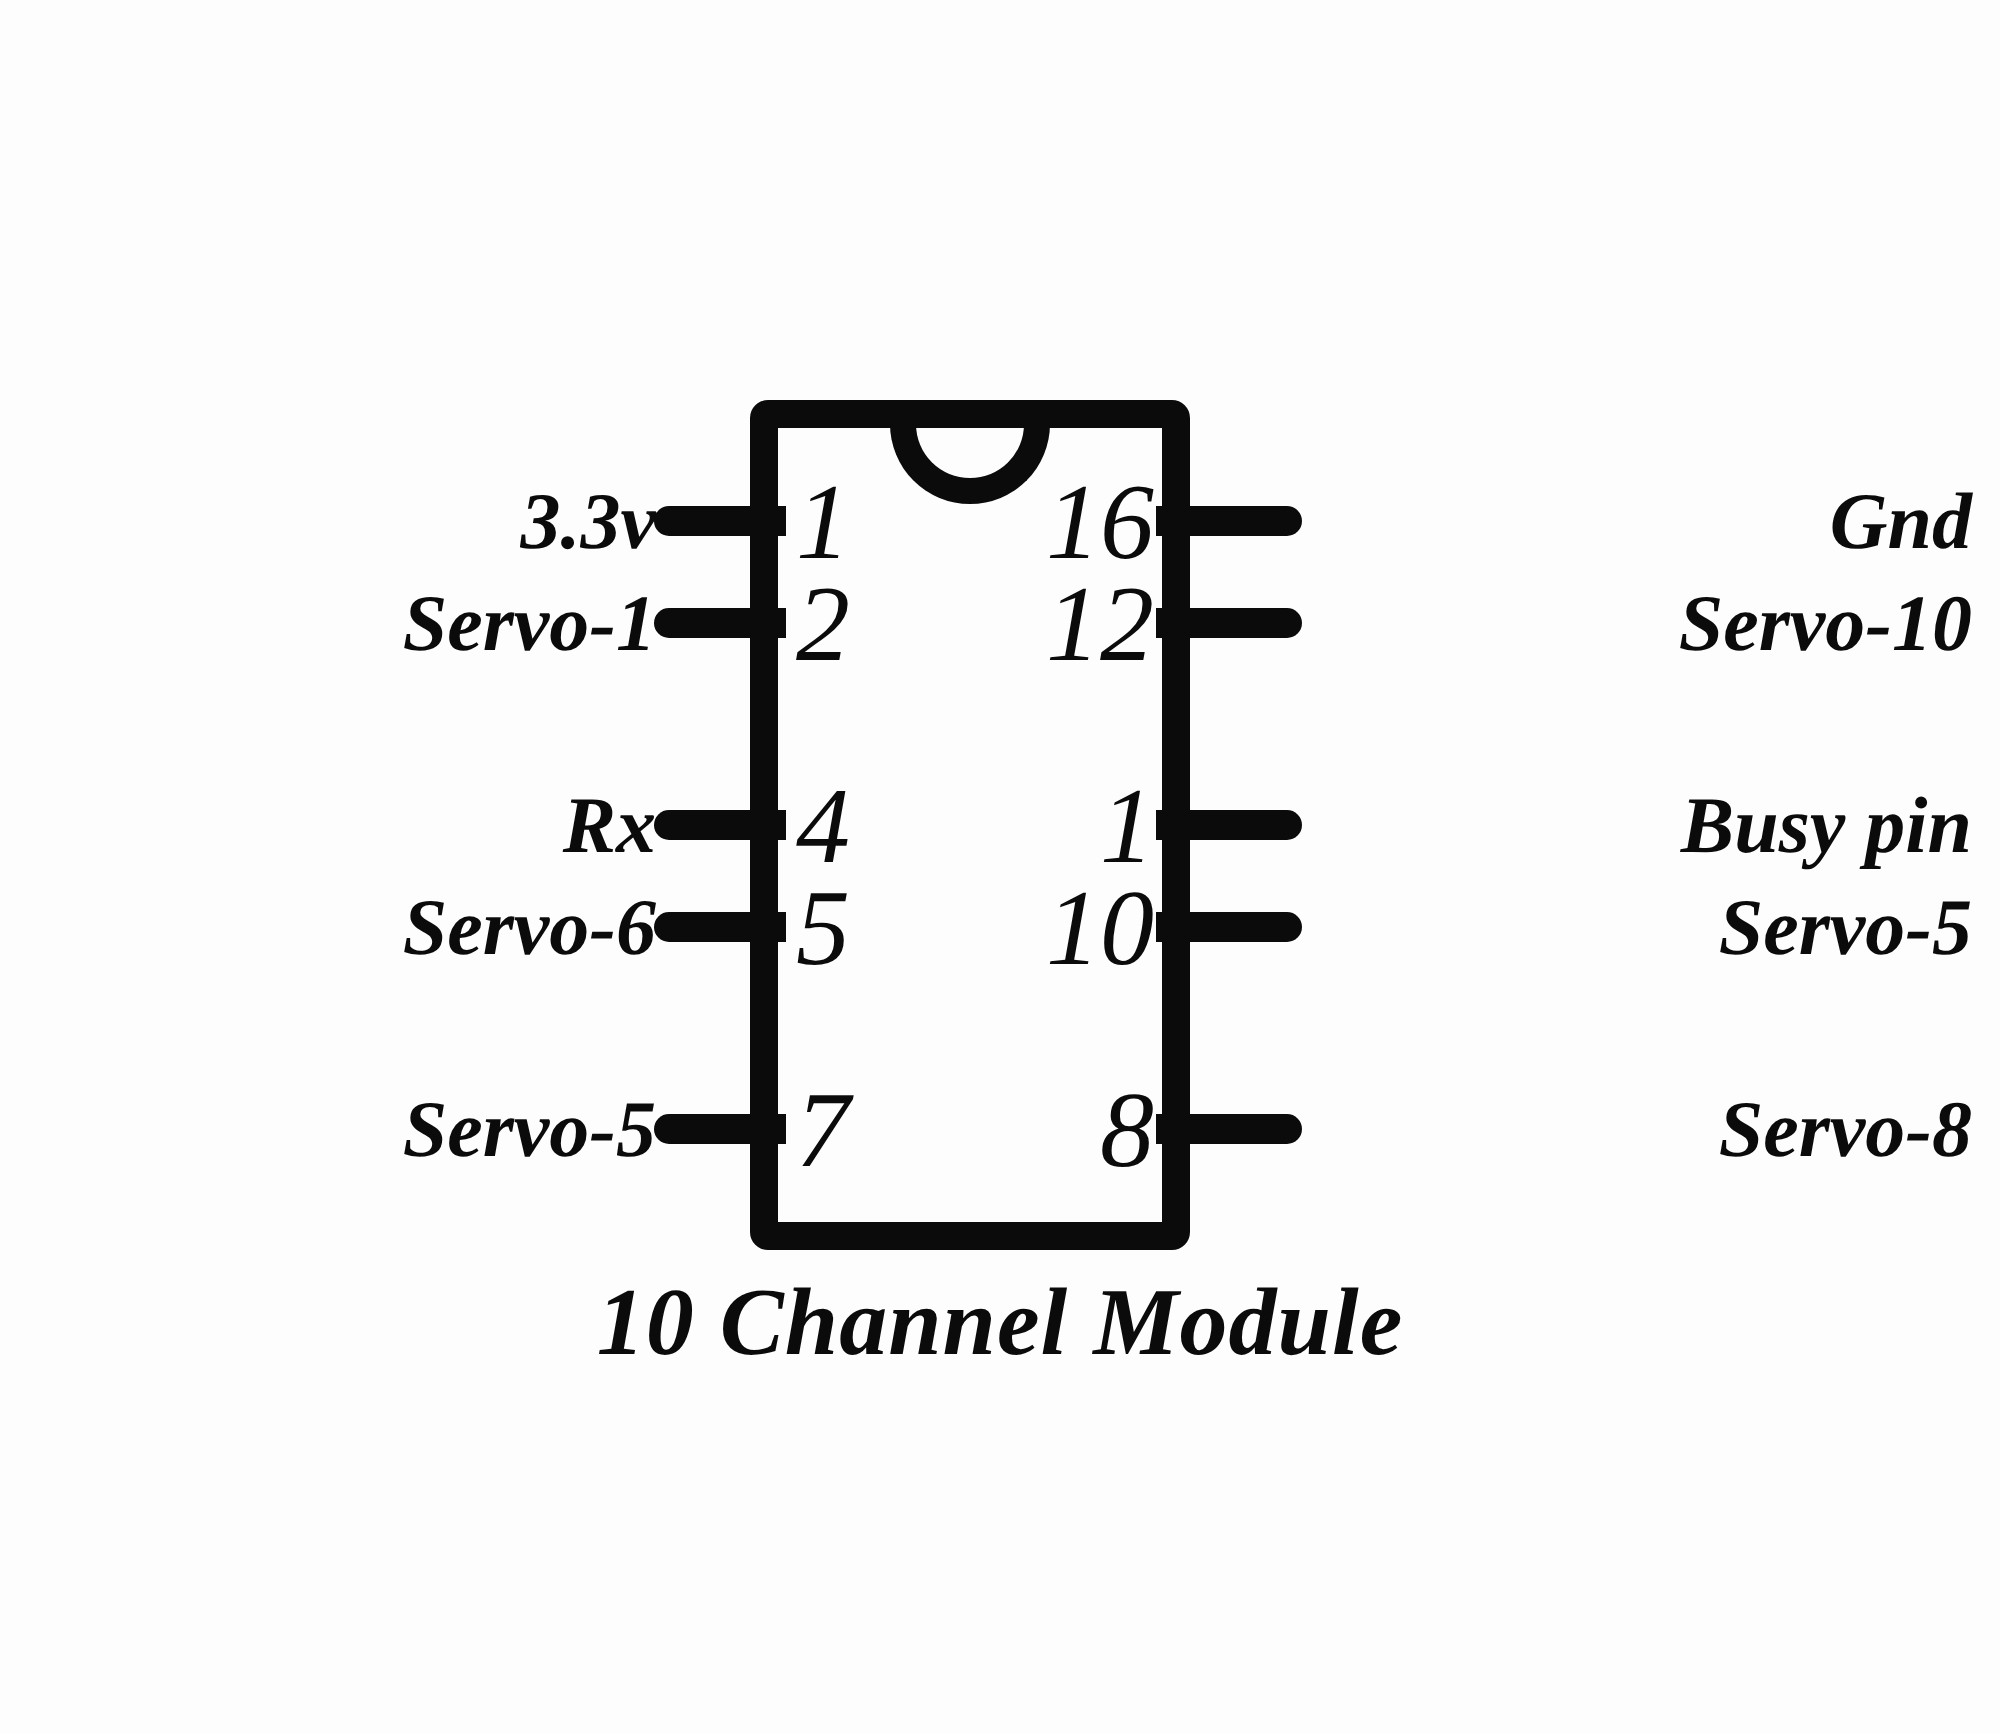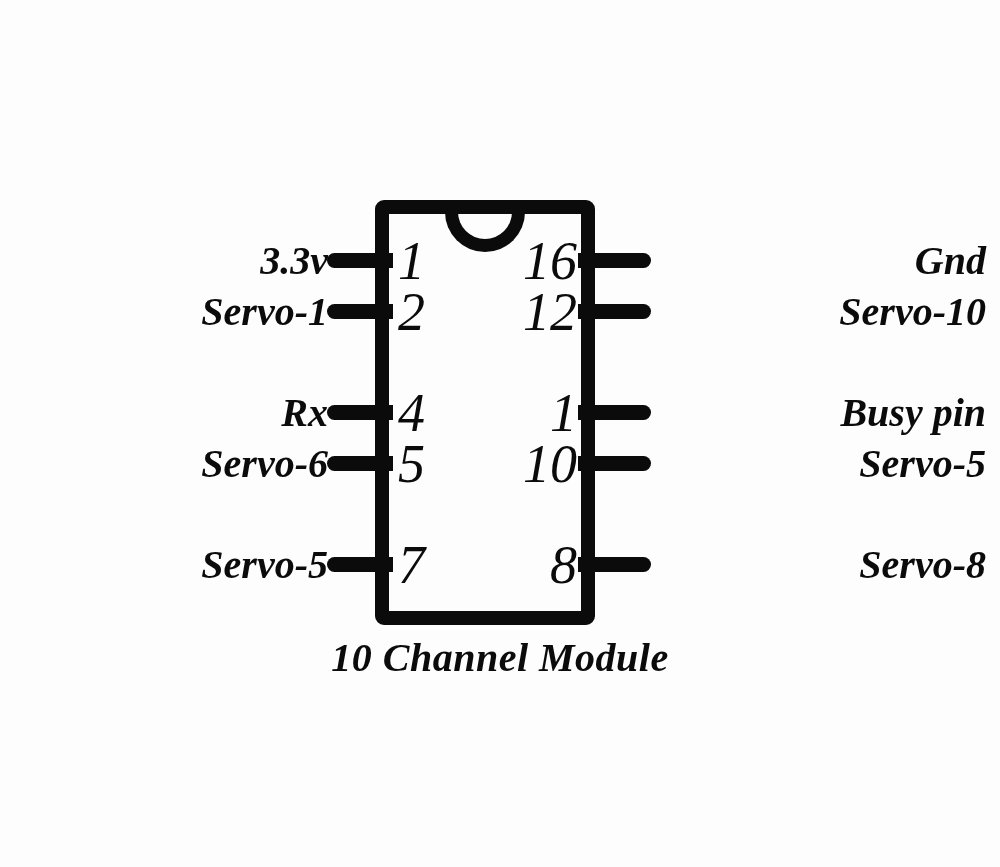--- a/index.html
+++ b/index.html
@@ -67,21 +67,21 @@
     white-space: nowrap;
   }
   .left-number  { left: 398px; width: 110px; text-align: left; }
   .right-number { right: 423px; width: 130px; text-align: right; }
   
   .caption {
     position: absolute;
     left: 0; top: 634px;
     width: 1000px;
     text-align: center;
-    font-size: 40px;
+    font-size: 48px;
     font-weight: bold;
     letter-spacing: 0.5px;
   }
 </style>
 </head>
 <body>
 
 <div class="canvas">
 
   <div class="chip-body"></div>

